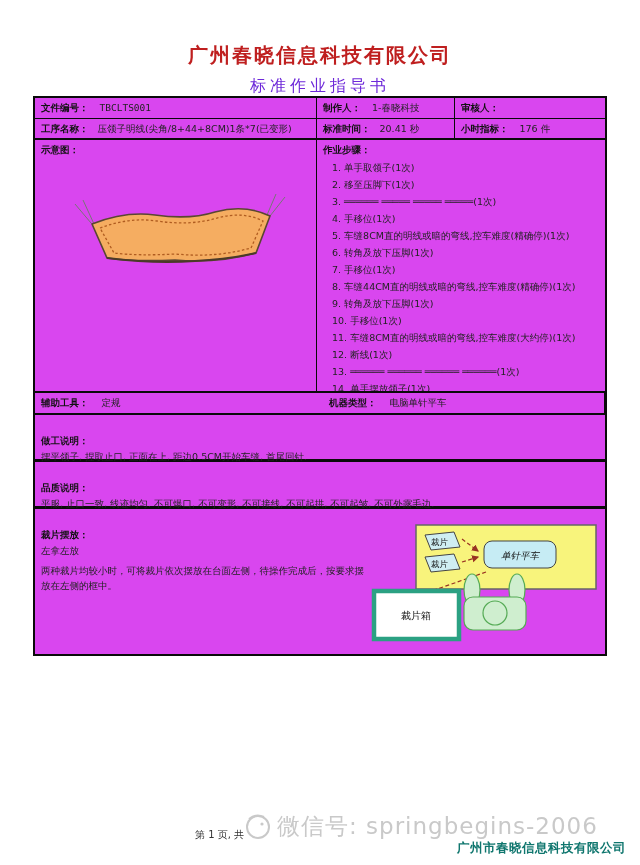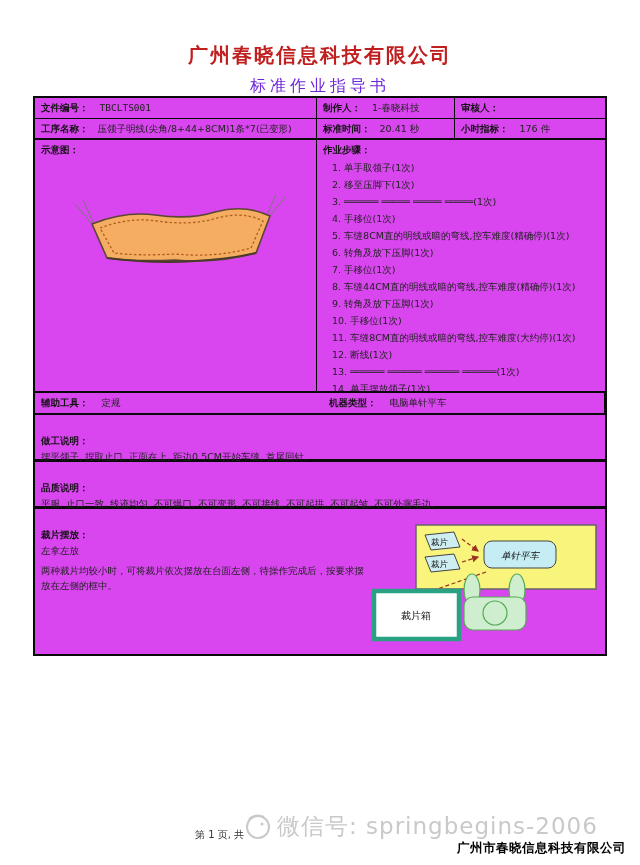--- a/index.html
+++ b/index.html
@@ -40,21 +40,21 @@
   .sec .body-text { margin-top:3px; font-weight:normal; }
   .collar-wrap { position:absolute; left:20px; top:44px; }
   .place-par { margin-top:6px; width:330px; white-space:normal; line-height:1.55; }
   .place-diagram { position:absolute; left:333px; top:6px; }
 
   .footer-pageinfo { position:absolute; left:195px; top:828px; font-size:10px; color:#333; }
   .watermark { position:absolute; left:243px; top:810px; display:flex; align-items:flex-end;
     color:#c9c9c9; font-size:23px; letter-spacing:1px; white-space:nowrap; z-index:5; }
   .watermark svg { margin-right:4px; }
   .footer-company { position:absolute; right:14px; top:840px; font-size:12.5px;
-    font-weight:bold; color:#000000; letter-spacing:0.5px; }
+    font-weight:bold; color:#0f766e; letter-spacing:0.5px; }
 </style>
 </head>
 <body>
 
 <div class="page">
 
   <div class="company-title">广州春晓信息科技有限公司</div>
   <div class="doc-title">标准作业指导书</div>
 
   <div class="doc-table">

